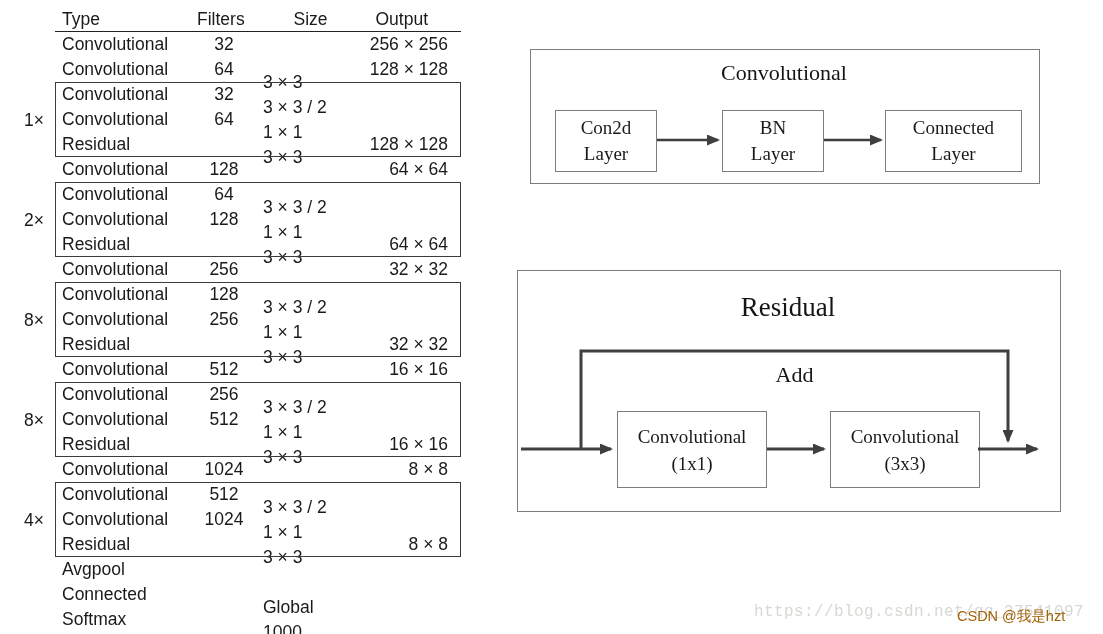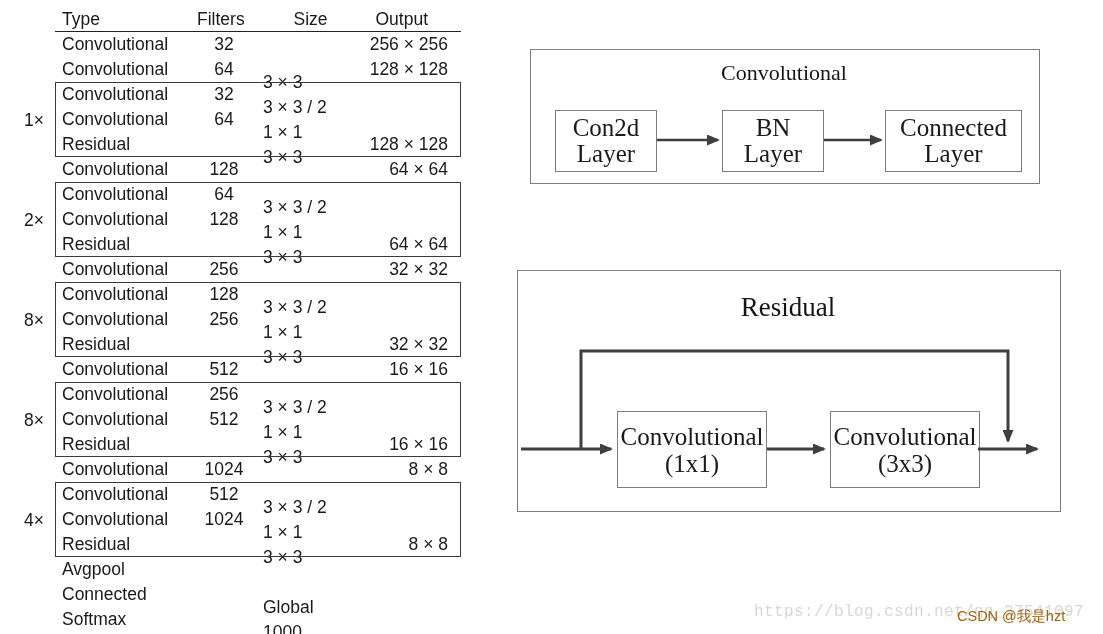--- a/index.html
+++ b/index.html
@@ -28,21 +28,21 @@
   .group-box{position:absolute;left:55px;width:404px;border:1px solid #3c3c3c;box-sizing:content-box;}
   .group-label{position:absolute;left:24px;width:28px;text-align:left;font-size:17.5px;
                transform:translateY(-50%);}
 
   
   .dbox{position:absolute;border:1px solid #7d7d7d;background:#fff;}
   .serif{font-family:"Liberation Serif",serif;color:#151515;}
   .dtitle{position:absolute;text-align:center;}
   .node{position:absolute;display:flex;flex-direction:column;align-items:center;
         justify-content:center;border:1px solid #7d7d7d;background:#fff;
-        font-family:"Liberation Serif",serif;font-size:25px;line-height:26px;text-align:center;}
+        font-family:"Liberation Serif",serif;font-size:19px;line-height:26px;text-align:center;}
 
   #conv-outer{left:530px;top:49px;width:508px;height:133px;}
   #conv-title{left:530px;top:60px;width:508px;font-size:22px;}
   #res-outer{left:517px;top:270px;width:542px;height:240px;}
   #res-title{left:517px;top:292px;width:542px;font-size:27px;}
   #res-add{left:581px;top:362px;width:427px;font-size:22px;}
 
   #conv-node-1{left:555px;top:110px;width:100px;height:60px;}
   #conv-node-2{left:722px;top:110px;width:100px;height:60px;align-items:center;}
   #conv-node-3{left:885px;top:110px;width:135px;height:60px;}
@@ -262,20 +262,21 @@
     <span>BN</span>
     <span>Layer</span>
   </div>
   <div class="node" id="conv-node-3">
     <span>Connected</span>
     <span>Layer</span>
   </div>
 
   <div class="dbox" id="res-outer"></div>
   <div class="dtitle serif" id="res-title">Residual</div>
+  <div class="dtitle serif" id="res-add">Add</div>
 
   <div class="node" id="res-node-1">
     <span>Convolutional</span>
     <span>(1x1)</span>
   </div>
   <div class="node" id="res-node-2">
     <span>Convolutional</span>
     <span>(3x3)</span>
   </div>
 

